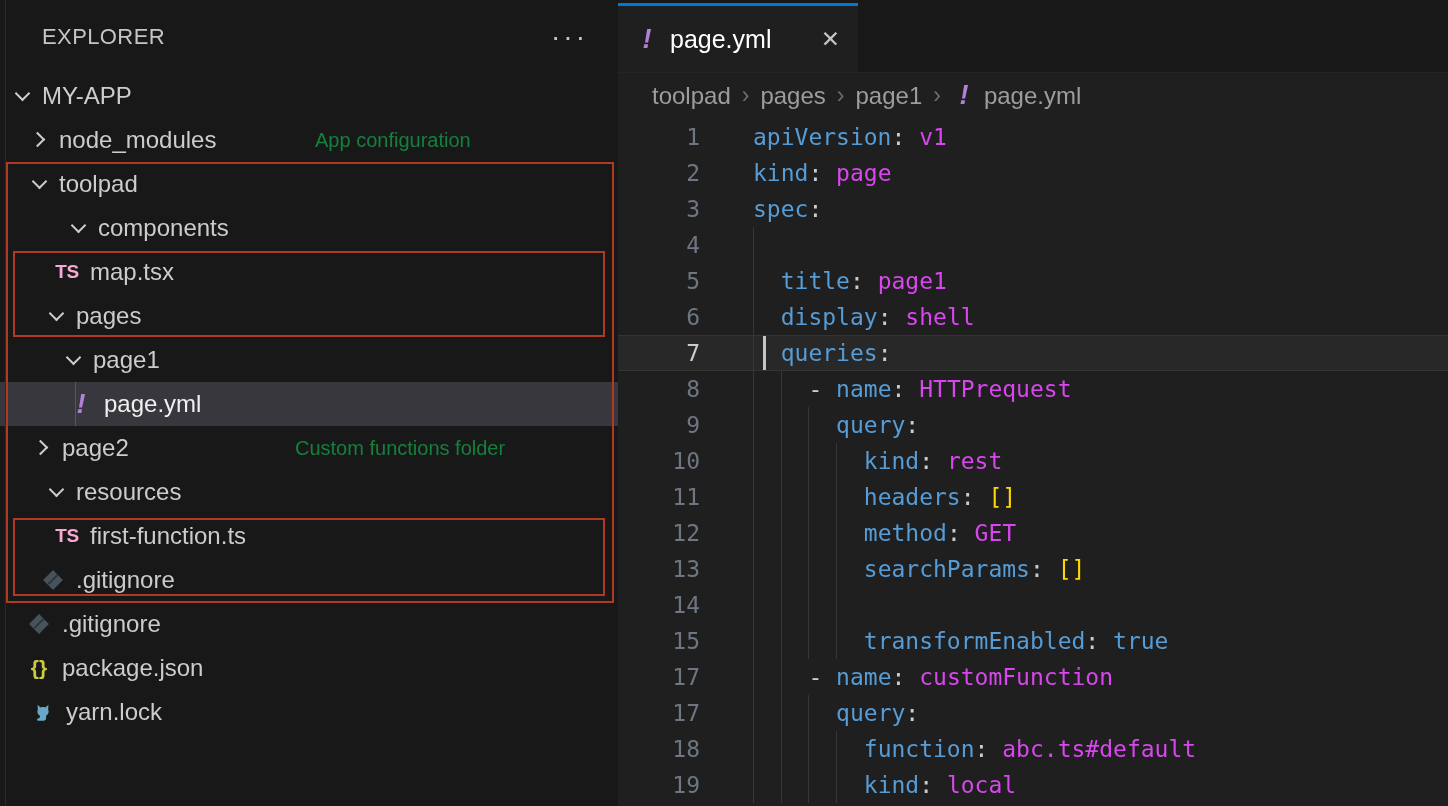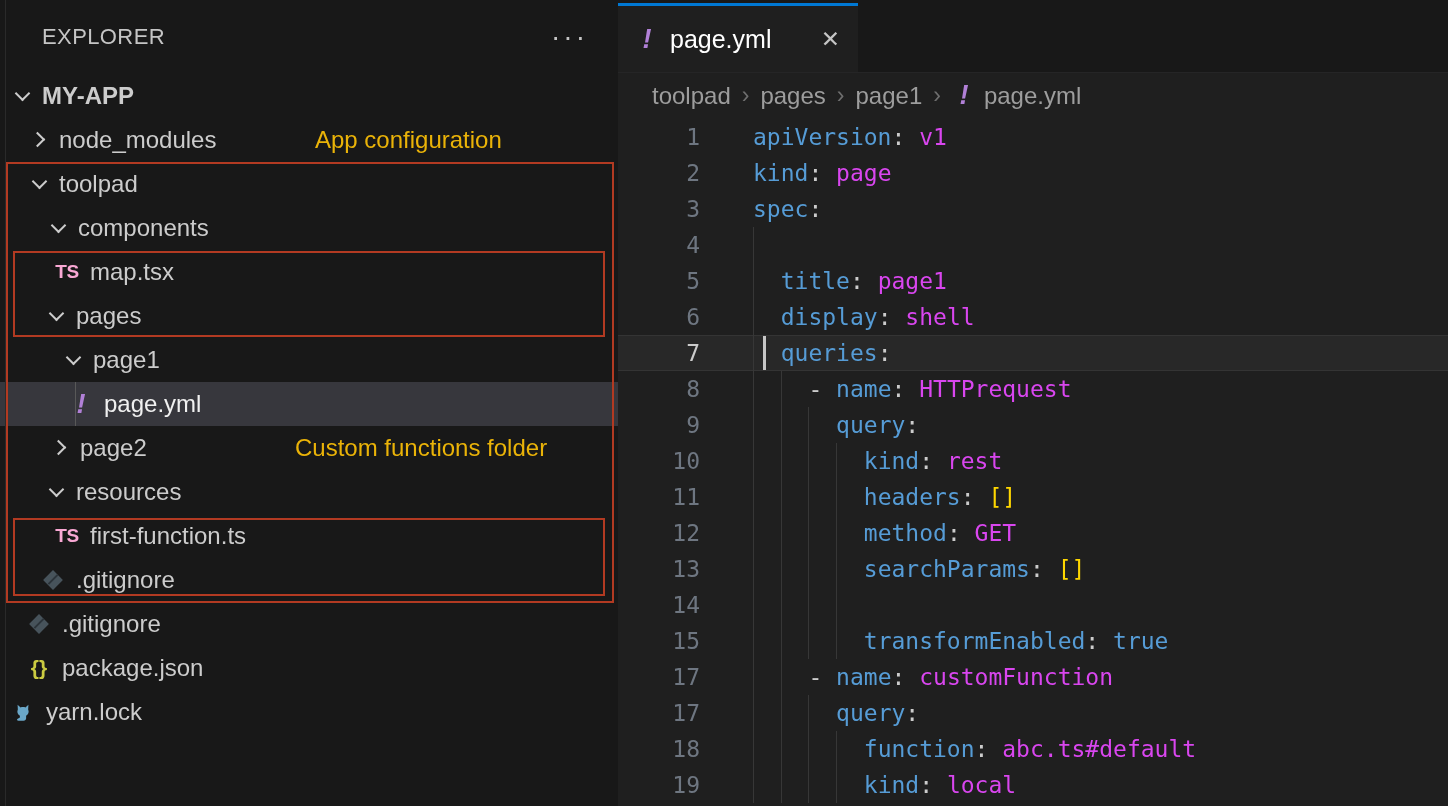--- a/index.html
+++ b/index.html
@@ -26,21 +26,21 @@
   .more-btn { color: #c5c5c5; font-size: 28px; letter-spacing: 3px; cursor: pointer; line-height: 20px; }
 
   .tree { position: relative; }
   .row {
     height: 44px; display: flex; align-items: center;
     font-size: 24px; position: relative; cursor: pointer; white-space: nowrap;
   }
   .row.selected { background: #37373d; }
   .row.selected .label { color: #f0f0f0; }
   .row .label { color: #cccccc; }
-  .row.root-row .label { font-weight: bold; }
+  .row.root-row .label { font-weight: normal; }
 
   .twisty { width: 22px; height: 22px; position: relative; flex: none; margin-right: 8px; }
   .twisty::before {
     content: ""; position: absolute; width: 9px; height: 9px;
     border-right: 2px solid #cccccc; border-bottom: 2px solid #cccccc;
   }
   .twisty.open::before  { left: 5px; top: 3px; transform: rotate(45deg); }
   .twisty.closed::before{ left: 3px; top: 5px; transform: rotate(-45deg); }
 
   .ficon {
@@ -55,21 +55,21 @@
     content: ""; width: 14px; height: 14px; background: #47535b; transform: rotate(45deg);
     display: block;
   }
   .icon-git::after {
     content: ""; position: absolute; left: 14px; top: 8px; width: 2px; height: 13px;
     background: #2c343a; transform: rotate(45deg);
   }
 
   .annotation {
     position: absolute; top: 50%; transform: translateY(-50%);
-    color: #eab308; font-size: 24px;
+    color: #15803d; font-size: 20px;
   }
   .hbox { position: absolute; border: 2px solid #b23a22; pointer-events: none; }
   .hbox-outer      { left: 6px;  top: 88px;  width: 608px; height: 441px; }
   .hbox-components { left: 13px; top: 177px; width: 592px; height: 86px; }
   .hbox-resources  { left: 13px; top: 444px; width: 592px; height: 78px; }
   .active-indent-guide { position: absolute; left: 75px; top: 0; bottom: 0; width: 1px; background: #585858; }
 
   
   .editor { flex: 1; min-width: 0; display: flex; flex-direction: column; background: #1f1f1f; }
   .tabbar {
@@ -130,42 +130,42 @@
         </div>
         <div class="row" style="padding-left: 29px;">
           <span class="twisty closed"></span>
           <span class="label">node_modules</span>
           <span class="annotation" style="left: 315px;">App configuration</span>
         </div>
         <div class="row" style="padding-left: 29px;">
           <span class="twisty open"></span>
           <span class="label">toolpad</span>
         </div>
-        <div class="row" style="padding-left: 48px;">
+        <div class="row" style="padding-left: 68px;">
           <span class="twisty open"></span>
           <span class="label">components</span>
         </div>
         <div class="row" style="padding-left: 52px;">
           <span class="ficon icon-ts">TS</span>
           <span class="label">map.tsx</span>
         </div>
         <div class="row" style="padding-left: 46px;">
           <span class="twisty open"></span>
           <span class="label">pages</span>
         </div>
         <div class="row" style="padding-left: 63px;">
           <span class="twisty open"></span>
           <span class="label">page1</span>
         </div>
         <div class="row selected" style="padding-left: 66px;">
           <span class="ficon icon-warning">!</span>
           <span class="label">page.yml</span>
           <div class="active-indent-guide"></div>
         </div>
-        <div class="row" style="padding-left: 50px;">
+        <div class="row" style="padding-left: 32px;">
           <span class="twisty closed"></span>
           <span class="label">page2</span>
           <span class="annotation" style="left: 295px;">Custom functions folder</span>
         </div>
         <div class="row" style="padding-left: 46px;">
           <span class="twisty open"></span>
           <span class="label">resources</span>
         </div>
         <div class="row" style="padding-left: 52px;">
           <span class="ficon icon-ts">TS</span>
@@ -176,21 +176,21 @@
           <span class="label">.gitignore</span>
         </div>
         <div class="row" style="padding-left: 24px;">
           <span class="ficon icon-git"></span>
           <span class="label">.gitignore</span>
         </div>
         <div class="row" style="padding-left: 24px;">
           <span class="ficon icon-json">{}</span>
           <span class="label">package.json</span>
         </div>
-        <div class="row" style="padding-left: 8px;">
+        <div class="row" style="padding-left: 8px; margin-left: 20px;">
           <span class="ficon icon-yarn">
             <svg width="24" height="24" viewBox="0 0 20 20">
               <path fill="#6aa7c8" d="M5.5 4 L8 6.2 C9 5.8 11 5.8 12 6.2 L14.5 4 L14.3 8 C15.2 9.8 14.6 12 12.6 13.1 L12.6 15.4 C12.6 16.4 11.7 17.2 10.5 17.2 L6.2 17.2 C5 17.2 4.6 16.2 5.6 15.6 L7.4 14.6 L7.4 13.1 C5.4 12 4.8 9.8 5.7 8 Z"></path>
             </svg>
           </span>
           <span class="label">yarn.lock</span>
         </div>
         <div class="hbox hbox-outer"></div>
       <div class="hbox hbox-components"></div>
       <div class="hbox hbox-resources"></div>

